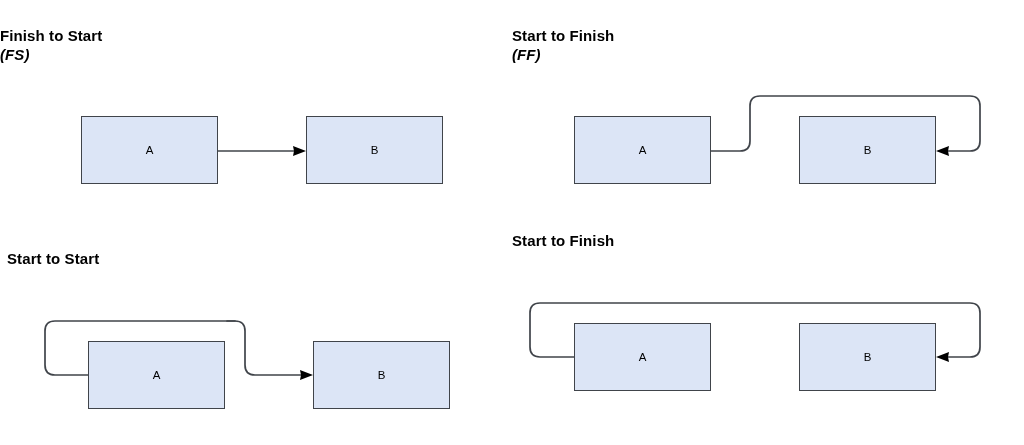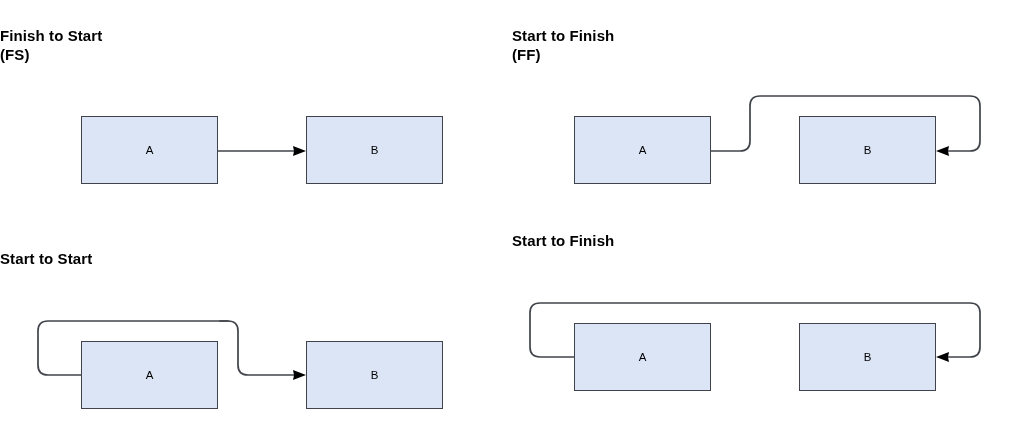--- a/index.html
+++ b/index.html
@@ -18,38 +18,39 @@
     background: #ffffff;
     overflow: hidden;
   }
   .panel {
     position: absolute;
     width: 512px;
     height: 222px;
   }
   #panel-fs { left: 0px;   top: 0px; }
   #panel-ff { left: 512px; top: 0px; }
-  #panel-ss { left: 0px;   top: 223px; height: 222px; padding-left: 12px; }
+  #panel-ss { left: 7px;   top: 223px; height: 222px; padding-left: 12px; }
   #panel-sf { left: 512px; top: 205px; height: 222px; }
 
   .panel-title {
     position: absolute;
     left: 0;
     top: 26px;
     width: 512px;
     text-align: left;
     font-size: 15px;
     font-weight: bold;
     color: #000000;
     line-height: 19px;
     letter-spacing: 0.1px;
     white-space: pre-line;
   }
   .panel-title .line2 {
     display: block;
+    font-style: italic;
   }
 
   .node {
     position: absolute;
     width: 137px;
     height: 68px;
     box-sizing: border-box;
     background: #dce5f6;
     border: 1.6px solid #40444a;
     display: flex;

